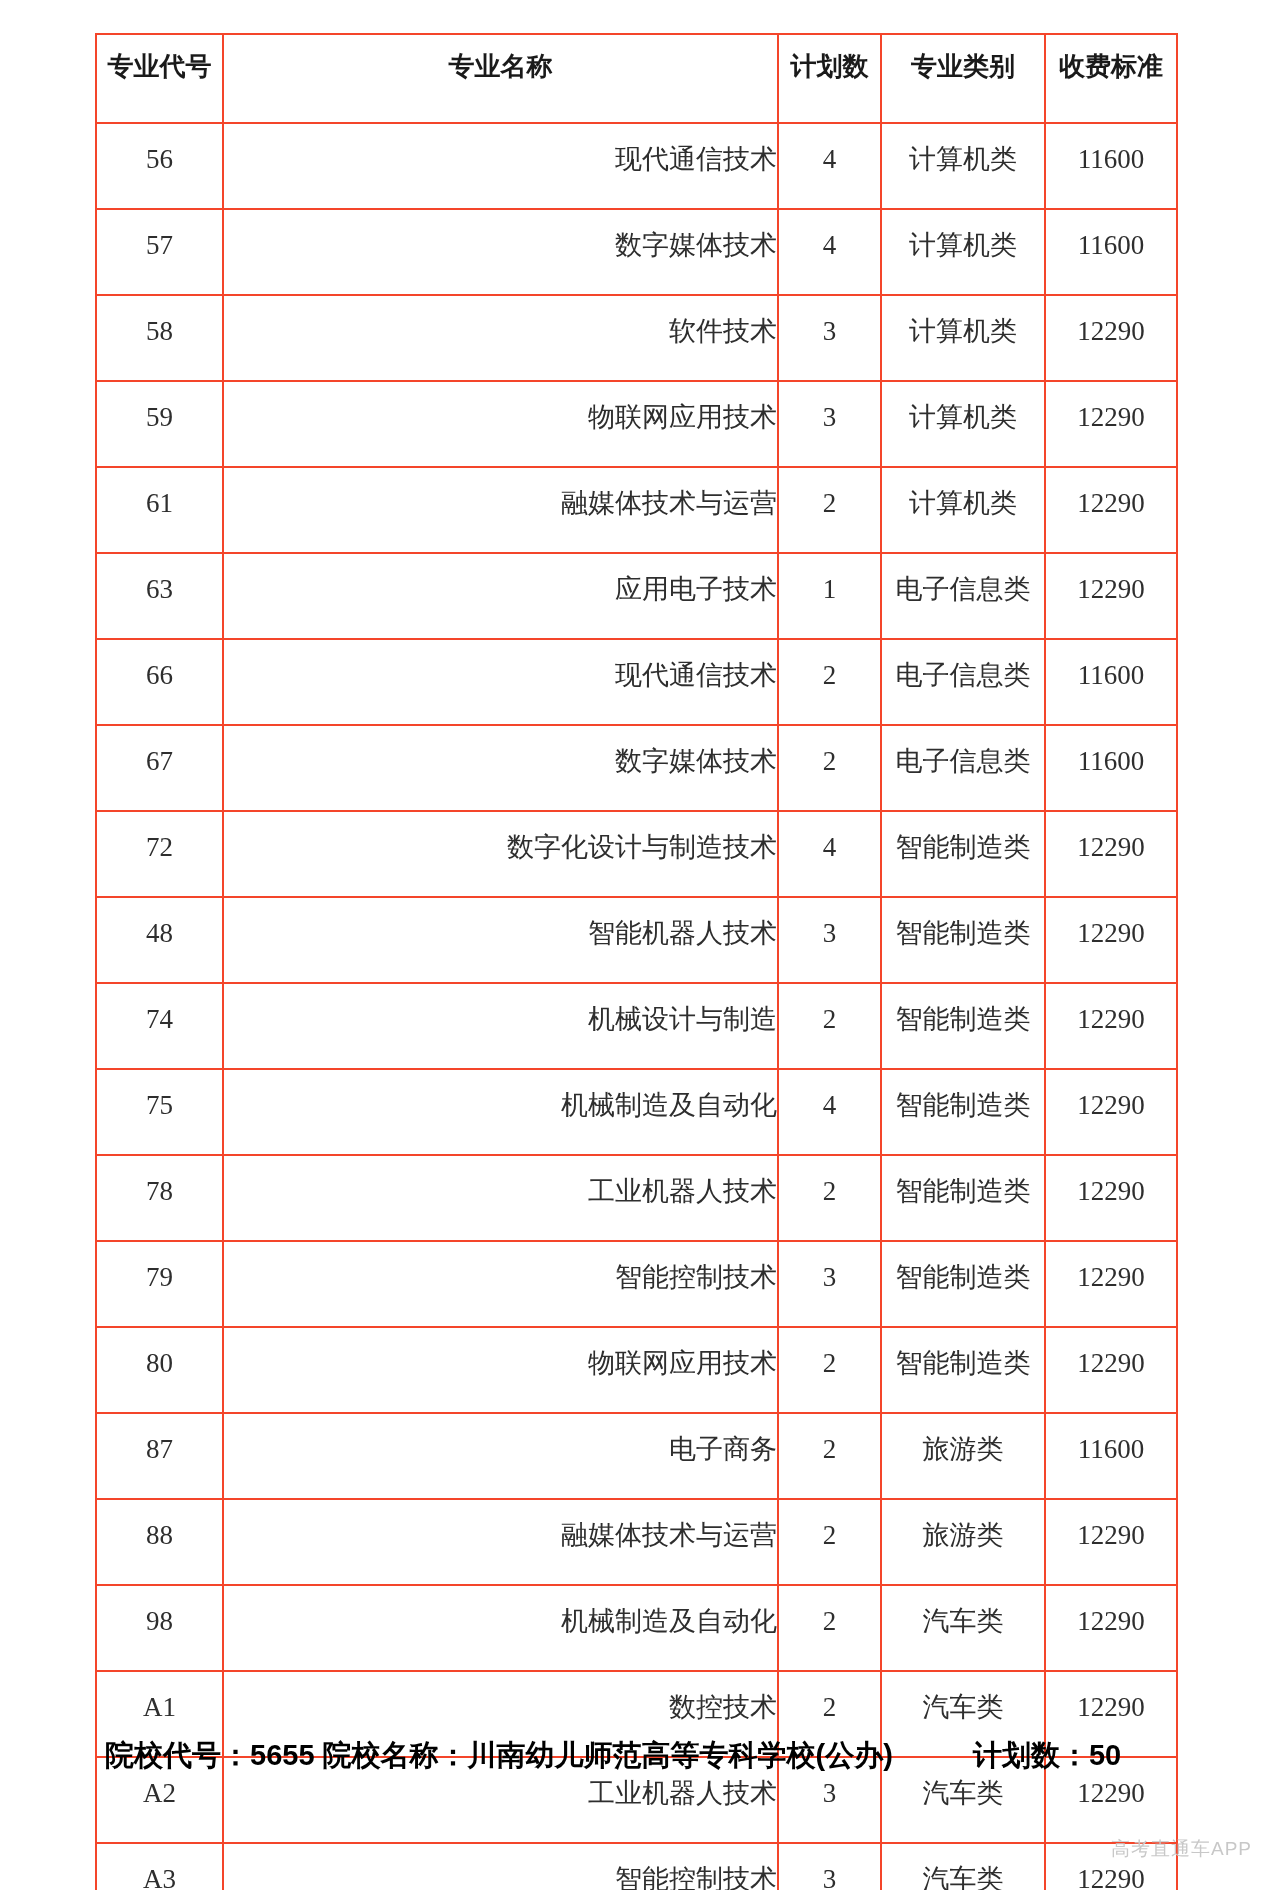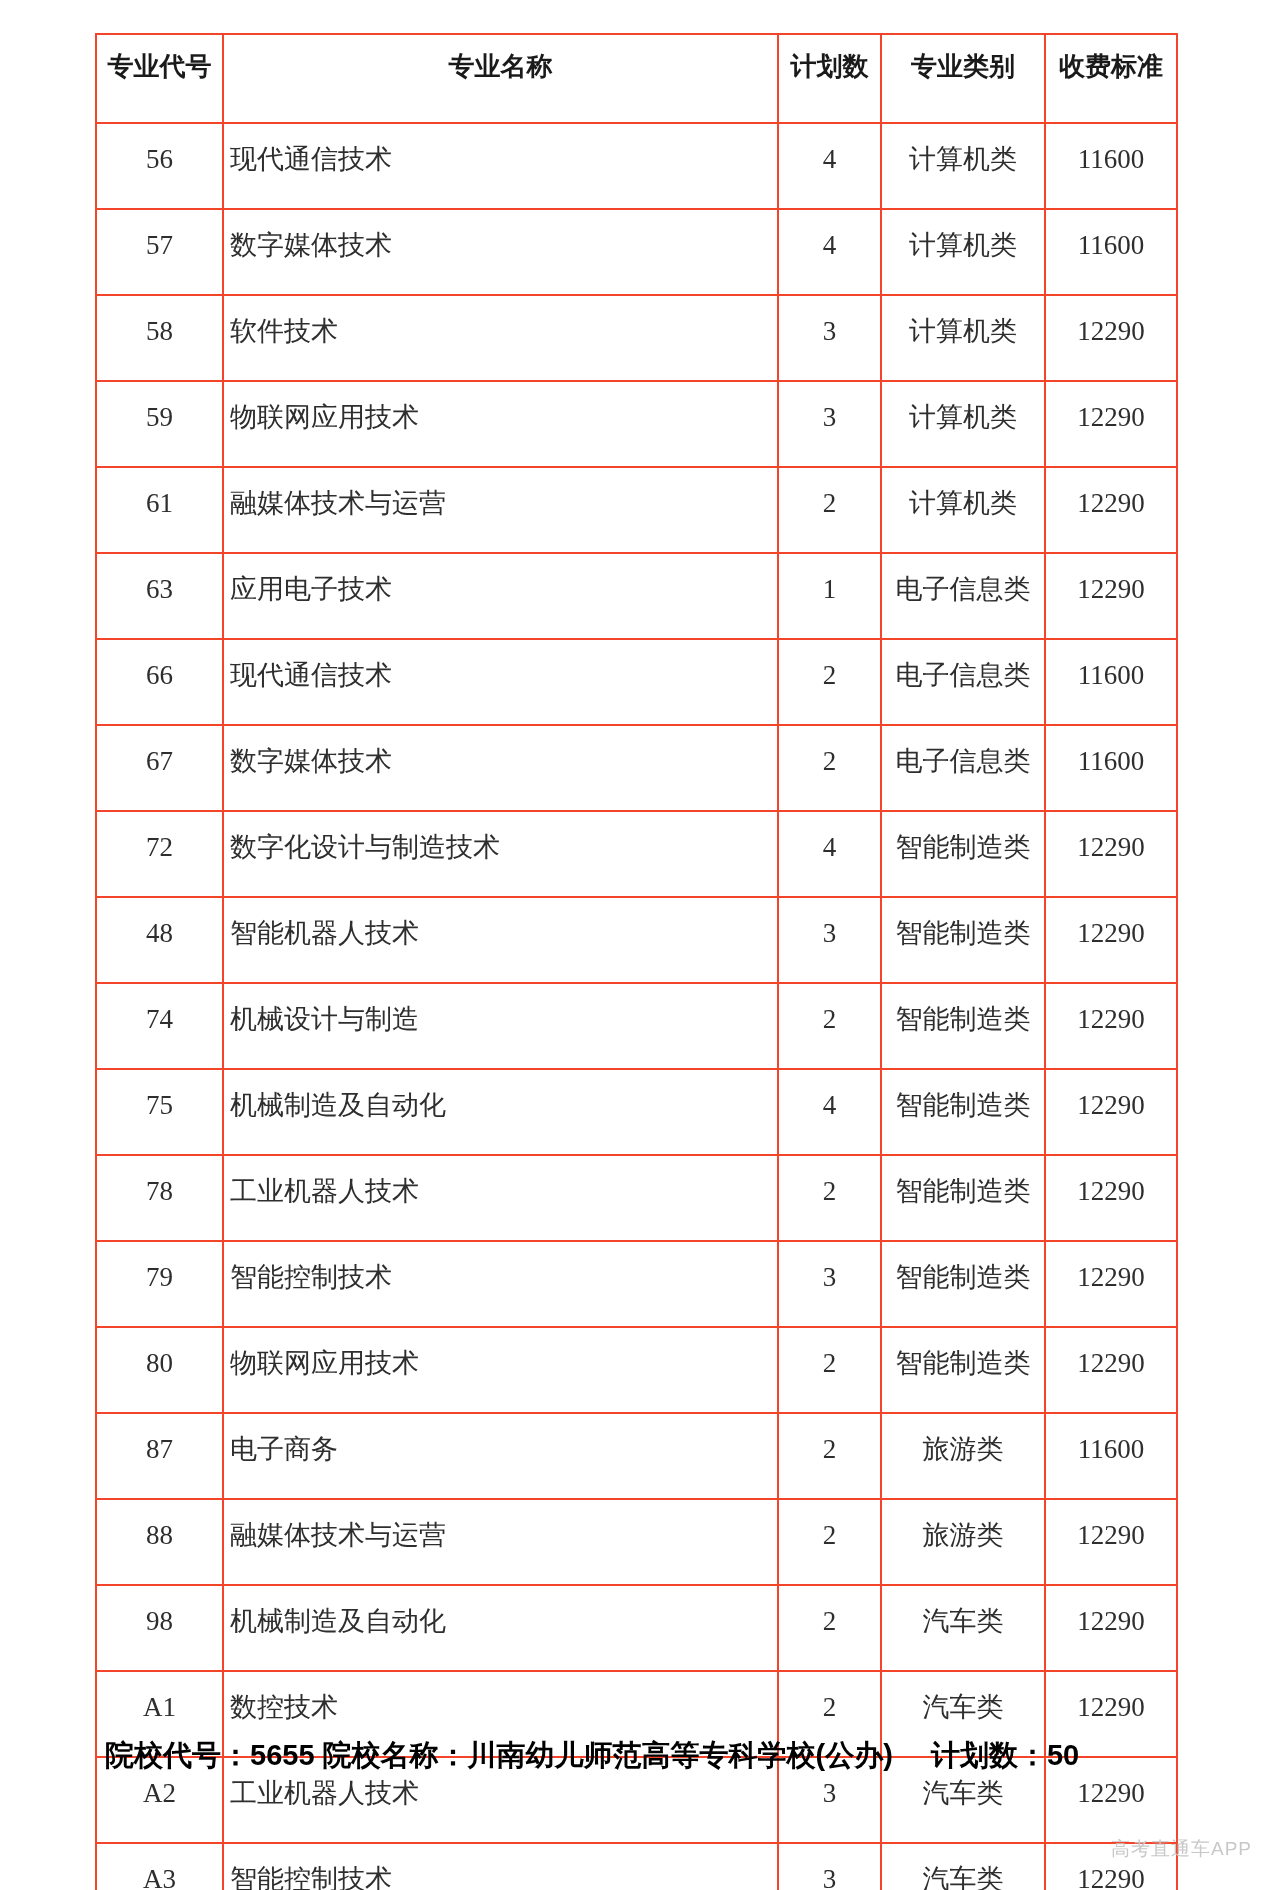--- a/index.html
+++ b/index.html
@@ -40,31 +40,31 @@
   }
   .plan-table td {
     height: 70px;
     font-size: 27px;
     color: #2e2e2e;
     text-align: center;
     vertical-align: middle;
     padding: 0 0 14px 0;
   }
   .plan-table td.name-cell {
-    text-align: left;
+    text-align: right;
     padding-left: 6px;
   }
   .summary-line {
     position: absolute;
     left: 105px;
     top: 1736px;
     width: 1070px;
     display: flex;
     align-items: baseline;
-    gap: 38px;
+    gap: 80px;
     font-family: "Liberation Sans", "DejaVu Sans", sans-serif;
     font-weight: bold;
     font-size: 29px;
     color: #000000;
     white-space: nowrap;
   }
   .watermark {
     position: absolute;
     right: 28px;
     top: 1836px;

